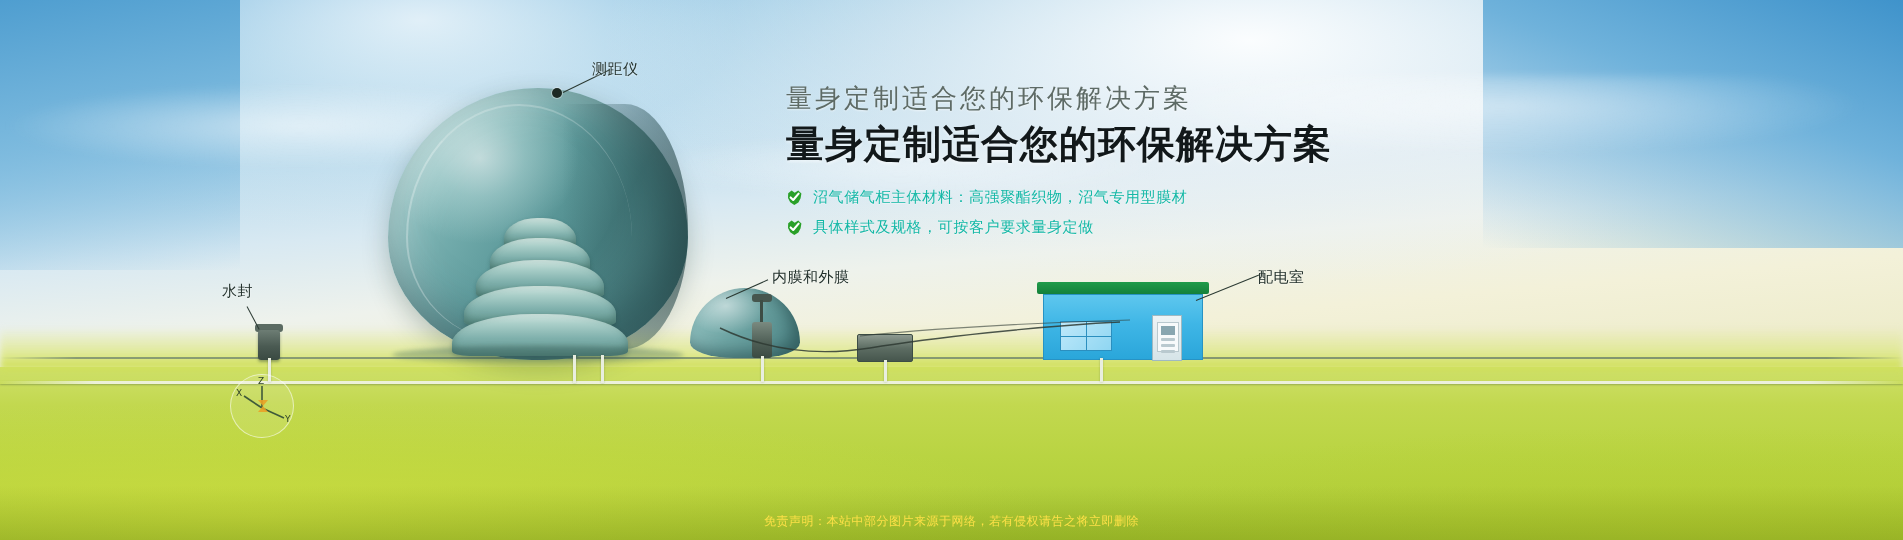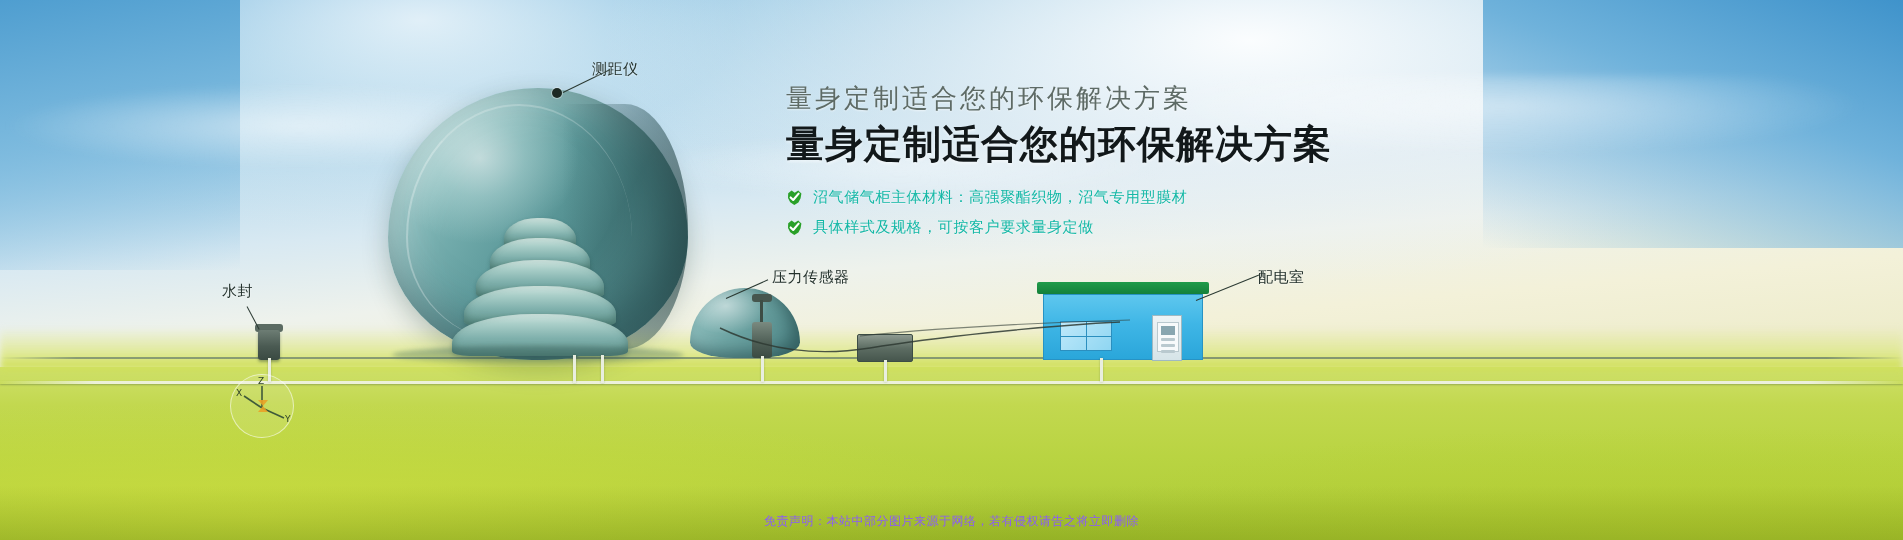--- a/index.html
+++ b/index.html
@@ -247,21 +247,21 @@
     font-family:"DejaVu Sans","Liberation Sans",sans-serif;
     font-size:15px; color:#14b8a6; letter-spacing:.6px;
     text-shadow:0 1px 1px rgba(255,255,255,.5);
   }
 
   
   .disclaimer {
     position:absolute; left:0; bottom:10px; width:100%;
     text-align:center;
     font-family:"DejaVu Sans","Liberation Sans",sans-serif;
-    font-size:12px; color:#8b5cf6; letter-spacing:.5px;
+    font-size:12px; color:#fde047; letter-spacing:.5px;
   }
 </style>
 </head>
 <body>
 
 <div class="stage">
 
   <div class="sky"></div>
   <div class="sky-left-blue"></div>
   <div class="sky-right-blue"></div>
@@ -294,21 +294,21 @@
 
   <div class="waterseal-cap"></div>
   <div class="equip waterseal"></div>
   <div class="leader" style="left:247px; top:306px; width:26px; transform:rotate(62deg);"></div>
   <div class="label" style="left:222px; top:282px;">水封</div>
 
   <div class="psensor-top"></div>
   <div class="psensor-pole"></div>
   <div class="equip psensor"></div>
   <div class="leader" style="left:726px; top:298px; width:46px; transform:rotate(-24deg);"></div>
-  <div class="label" style="left:772px; top:268px;">压力传感器</div>
+  <div class="label" style="left:772px; top:268px;">内膜和外膜</div>
 
   <div class="equip blower">
     
   </div>
 
   <div class="equip house">
     <div class="house-roof"></div>
     <div class="house-body">
       <div class="house-window"></div>
       <div class="house-door">

